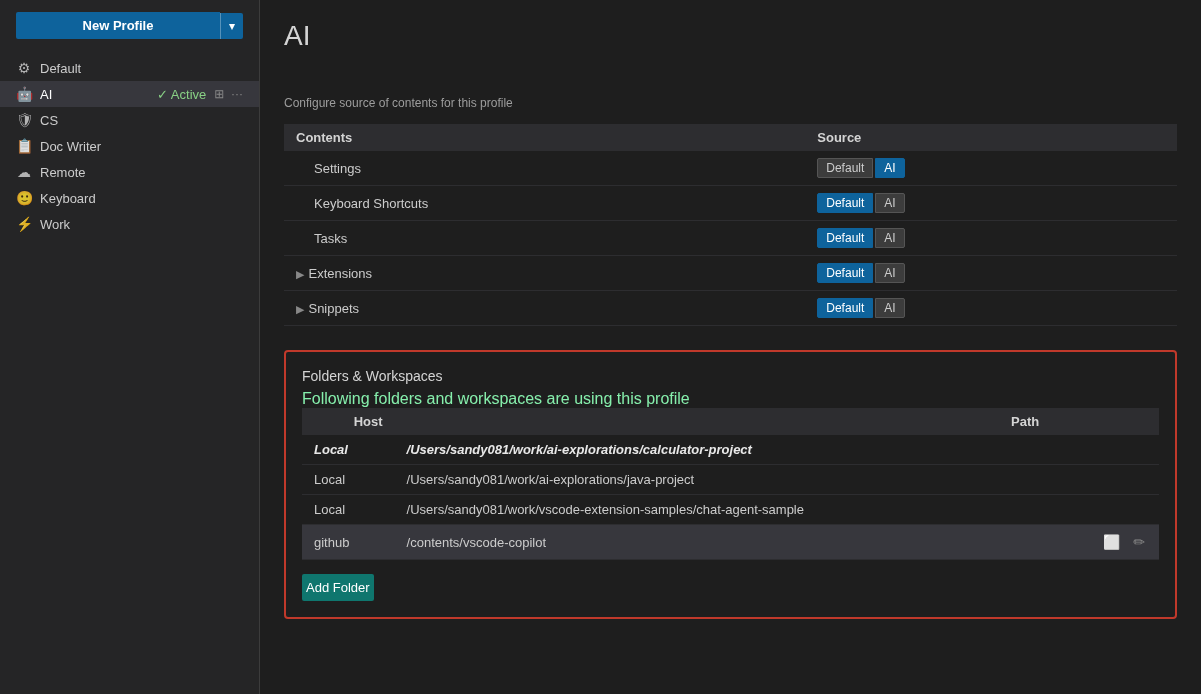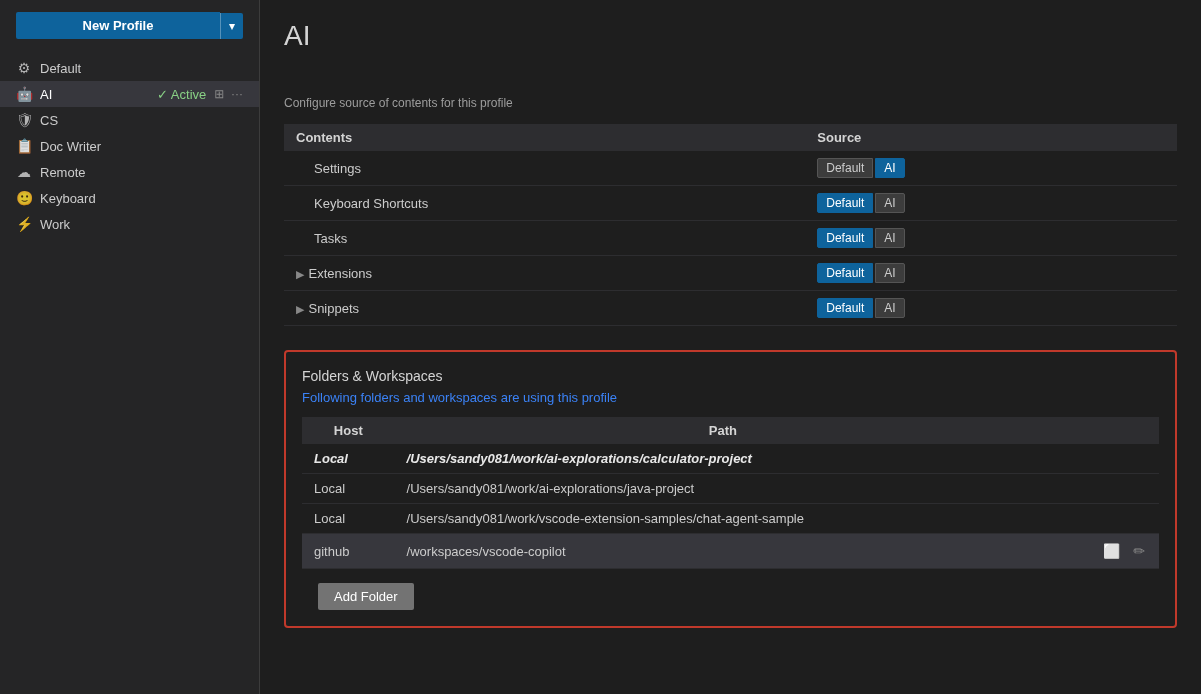--- a/index.html
+++ b/index.html
@@ -160,34 +160,33 @@
       padding: 16px;
       background: #1e1e1e;
     }
     .folders-title {
       font-size: 14px;
       font-weight: 400;
       color: #d4d4d4;
       margin-bottom: 6px;
     }
     .folders-desc {
-      color: #3b82f6;
-      font-size: 13px;
-      margin-bottom: 12px;
+      color: #86efac;
+      font-size: 16px;
     }
     .folders-table {
       width: 100%;
       border-collapse: collapse;
       margin-bottom: 14px;
     }
     .folders-table thead tr {
       background: #2d2d30;
     }
     .folders-table thead th {
-      text-align: center;
+      text-align: right;
       padding: 6px 12px;
       font-weight: 600;
       color: #d4d4d4;
       font-size: 13px;
     }
     .folders-table tbody tr {
       border-bottom: 1px solid #2d2d30;
     }
     .folders-table tbody tr.highlighted { background: #37373d; }
     .folders-table tbody td {
@@ -210,29 +209,28 @@
     .row-action-btn {
       background: none;
       border: none;
       color: #888;
       cursor: pointer;
       font-size: 14px;
       padding: 2px;
     }
 
     .add-folder-btn {
-      background: #737373;
+      background: #0f766e;
       color: #fff;
       border: none;
-      padding: 6px 16px;
+      padding: 6px 4px;
       cursor: pointer;
       font-size: 13px;
       border-radius: 2px;
       font-weight: 500;
-      margin-left: 16px;
     }
   </style>
 </head>
 <body>
 
 <div class="sidebar">
   <div class="sidebar-new-profile">
     <button class="new-profile-btn">New Profile</button>
     <button class="new-profile-dropdown">▾</button>
   </div>
@@ -353,21 +351,21 @@
             <td>/Users/sandy081/work/ai-explorations/java-project</td>
             <td></td>
           </tr>
           <tr>
             <td>Local</td>
             <td>/Users/sandy081/work/vscode-extension-samples/chat-agent-sample</td>
             <td></td>
           </tr>
           <tr class="highlighted">
             <td>github</td>
-            <td>/workspaces/vscode-copilot</td>
+            <td>/contents/vscode-copilot</td>
             <td>
               <div class="row-actions">
                 <button class="row-action-btn">⬜</button>
                 <button class="row-action-btn">✏</button>
               </div>
             </td>
           </tr>
         </tbody>
     </table>
     <button class="add-folder-btn">Add Folder</button>

